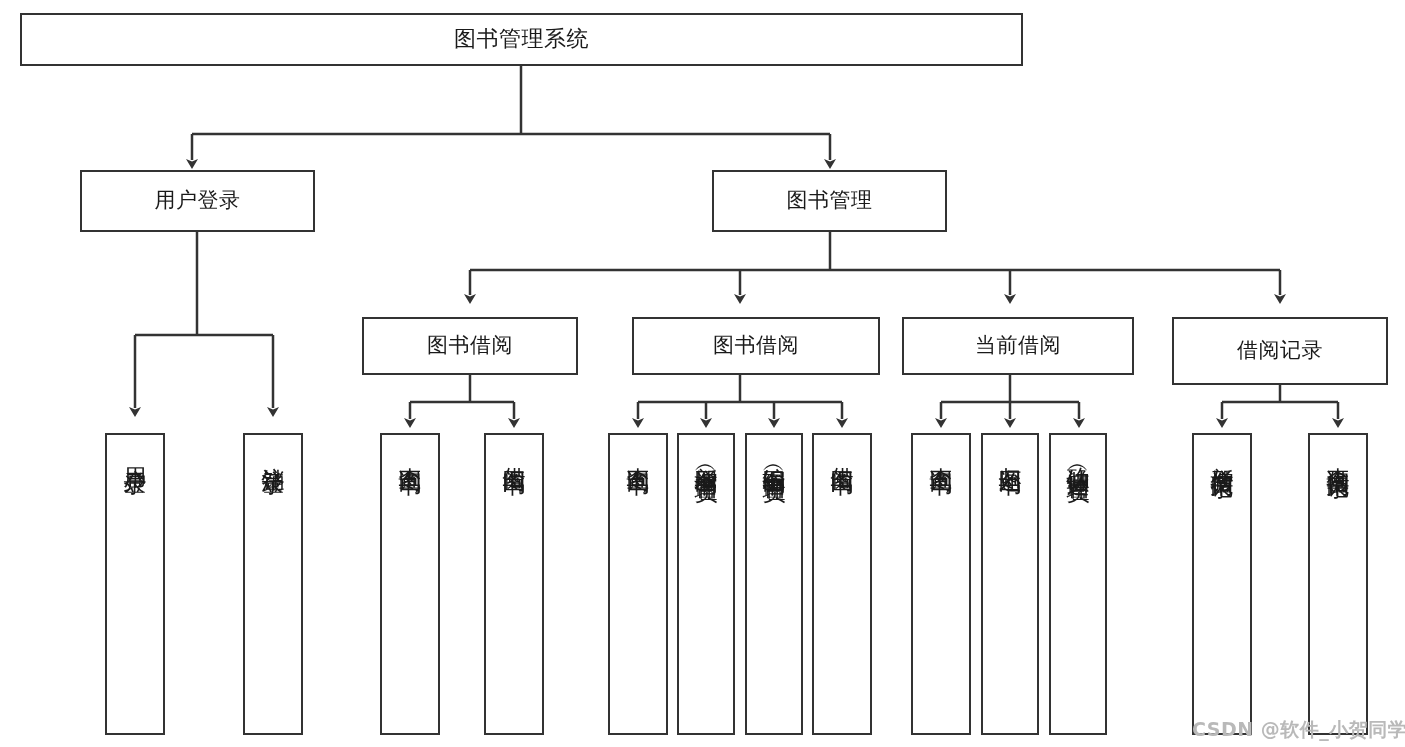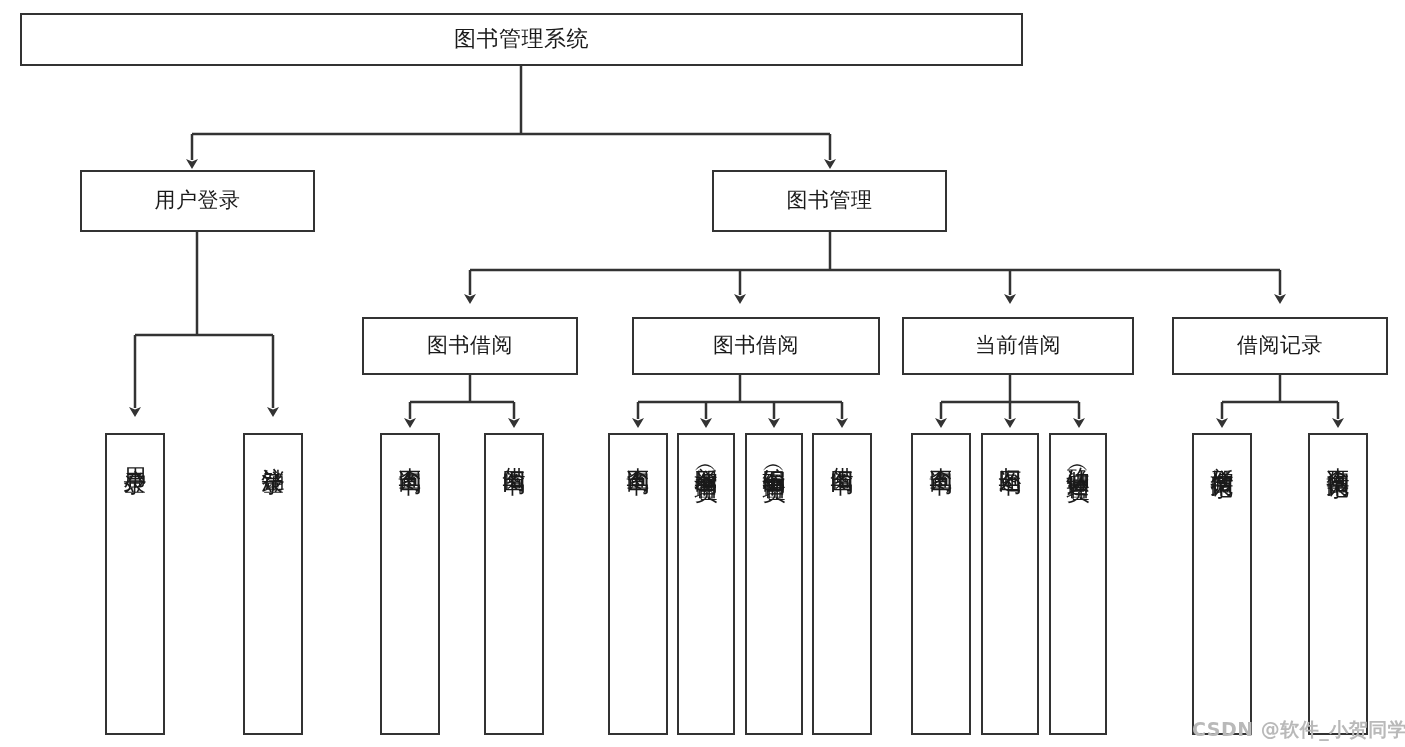--- a/index.html
+++ b/index.html
@@ -139,21 +139,21 @@
 
   <div class="node horiz" style="left:362px; top:317px; width:216px; height:58px;">
     <span class="label">图书借阅</span>
   </div>
   <div class="node horiz" style="left:632px; top:317px; width:248px; height:58px;">
     <span class="label">图书借阅</span>
   </div>
   <div class="node horiz" style="left:902px; top:317px; width:232px; height:58px;">
     <span class="label">当前借阅</span>
   </div>
-  <div class="node horiz" style="left:1172px; top:317px; width:216px; height:58px;">
+  <div class="node horiz" style="left:1172px; top:317px; width:216px; height:68px;">
     <span class="label">借阅记录</span>
   </div>
 
   <div class="node vert" style="left:105px; top:433px; width:60px; height:302px;">
     <span class="label">用户登录</span>
   </div>
   <div class="node vert" style="left:243px; top:433px; width:60px; height:302px;">
     <span class="label">注销登录</span>
   </div>
 

